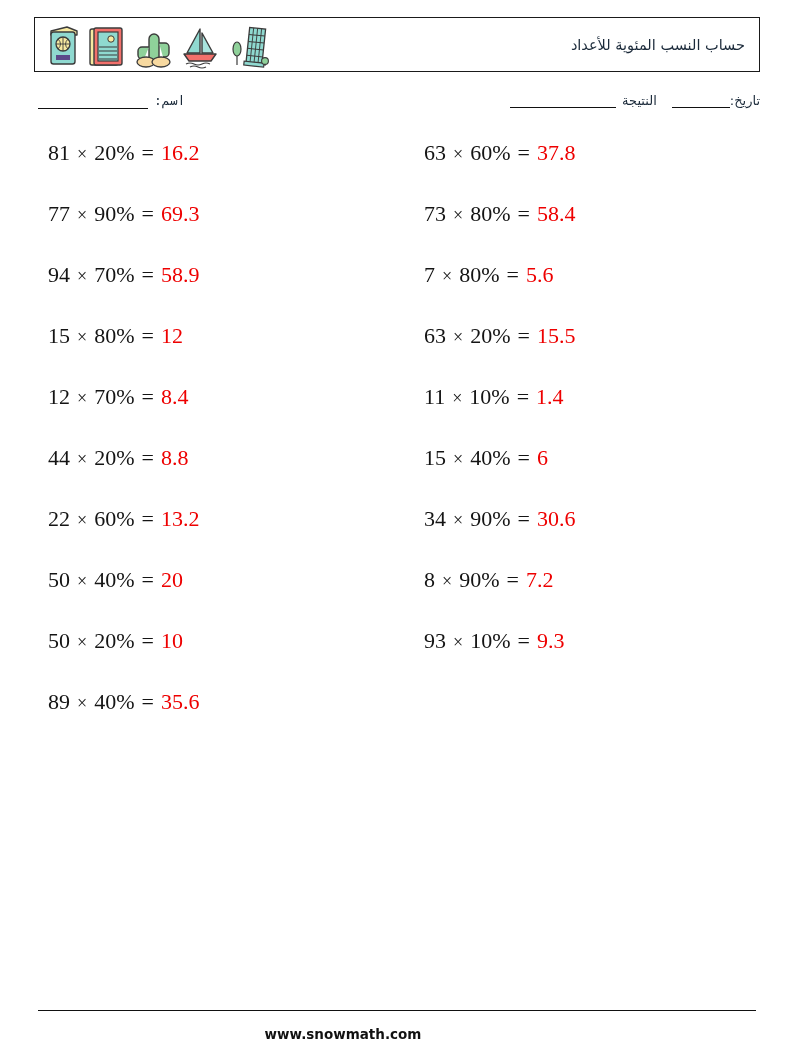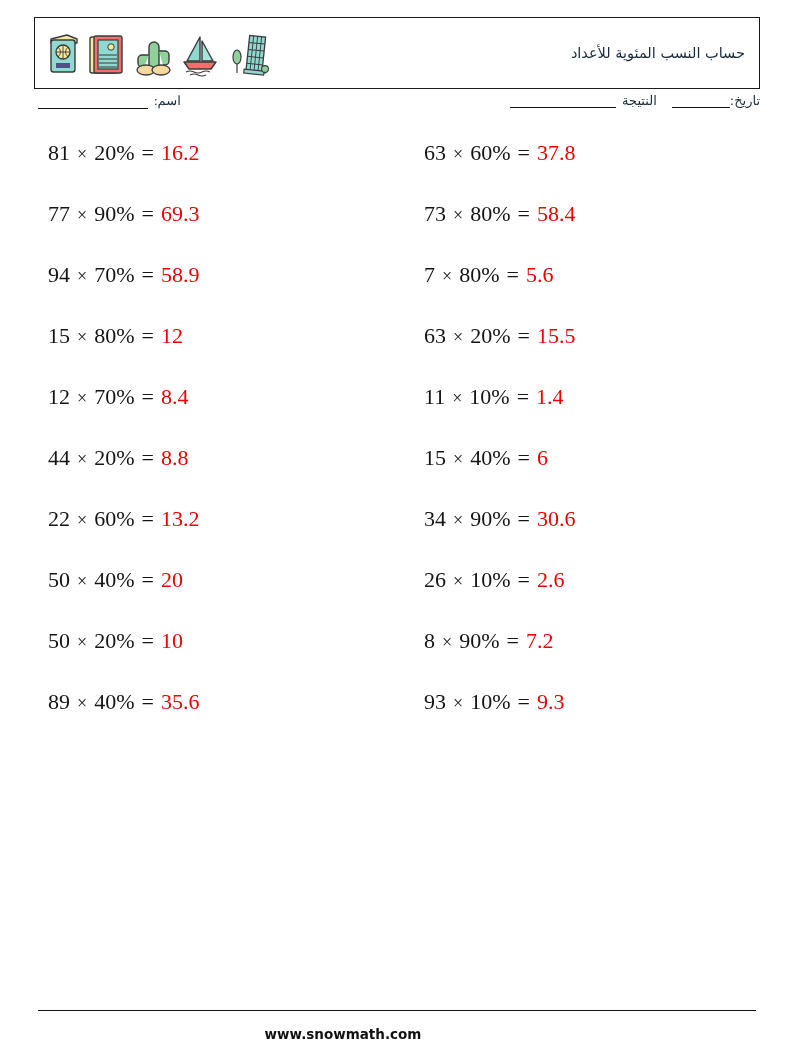--- a/index.html
+++ b/index.html
@@ -16,21 +16,21 @@
     color: #000000;
     overflow: hidden;
   }
 
   
   .header-box {
     position: absolute;
     left: 34px;
     top: 17px;
     width: 726px;
-    height: 72px;
+    height: 55px;
     border: 1.5px solid #1a1a1a;
     display: flex;
     align-items: center;
     justify-content: space-between;
     padding: 0 14px 0 8px;
   }
   .icon-strip {
     display: flex;
     align-items: flex-end;
     gap: 3px;
@@ -55,21 +55,21 @@
     top: 93px;
     width: 726px;
     height: 26px;
   }
   .meta-name {
     position: absolute;
     left: 4px;
     top: 0;
     direction: rtl;
     unicode-bidi: isolate;
-    font-family: Liberation Serif, serif;
+    font-family: Liberation Mono, monospace;
     font-size: 13px;
     color: #1b2a3a;
     white-space: nowrap;
     text-align: right;
   }
   .meta-right {
     position: absolute;
     right: 0px;
     top: 0;
     direction: rtl;
@@ -253,23 +253,20 @@
     <div class="problem">
       <span class="p-left"><span>11</span><span class="op">×</span><span>10%</span><span class="eq">=</span><span class="ans">1.4</span></span>
     </div>
     <div class="problem">
       <span class="p-left"><span>15</span><span class="op">×</span><span>40%</span><span class="eq">=</span><span class="ans">6</span></span>
     </div>
     <div class="problem">
       <span class="p-left"><span>34</span><span class="op">×</span><span>90%</span><span class="eq">=</span><span class="ans">30.6</span></span>
     </div>
     <div class="problem">
-      <span class="p-left"><span>26</span><span class="op">×</span><span>10%</span><span class="eq">=</span><span class="ans">2.6</span></span>
-    </div>
-    <div class="problem">
       <span class="p-left"><span>8</span><span class="op">×</span><span>90%</span><span class="eq">=</span><span class="ans">7.2</span></span>
     </div>
     <div class="problem">
       <span class="p-left"><span>93</span><span class="op">×</span><span>10%</span><span class="eq">=</span><span class="ans">9.3</span></span>
     </div>
   </div>
 
 <div class="footer-rule"></div>
 <div class="footer-url">www.snowmath.com</div>
 

